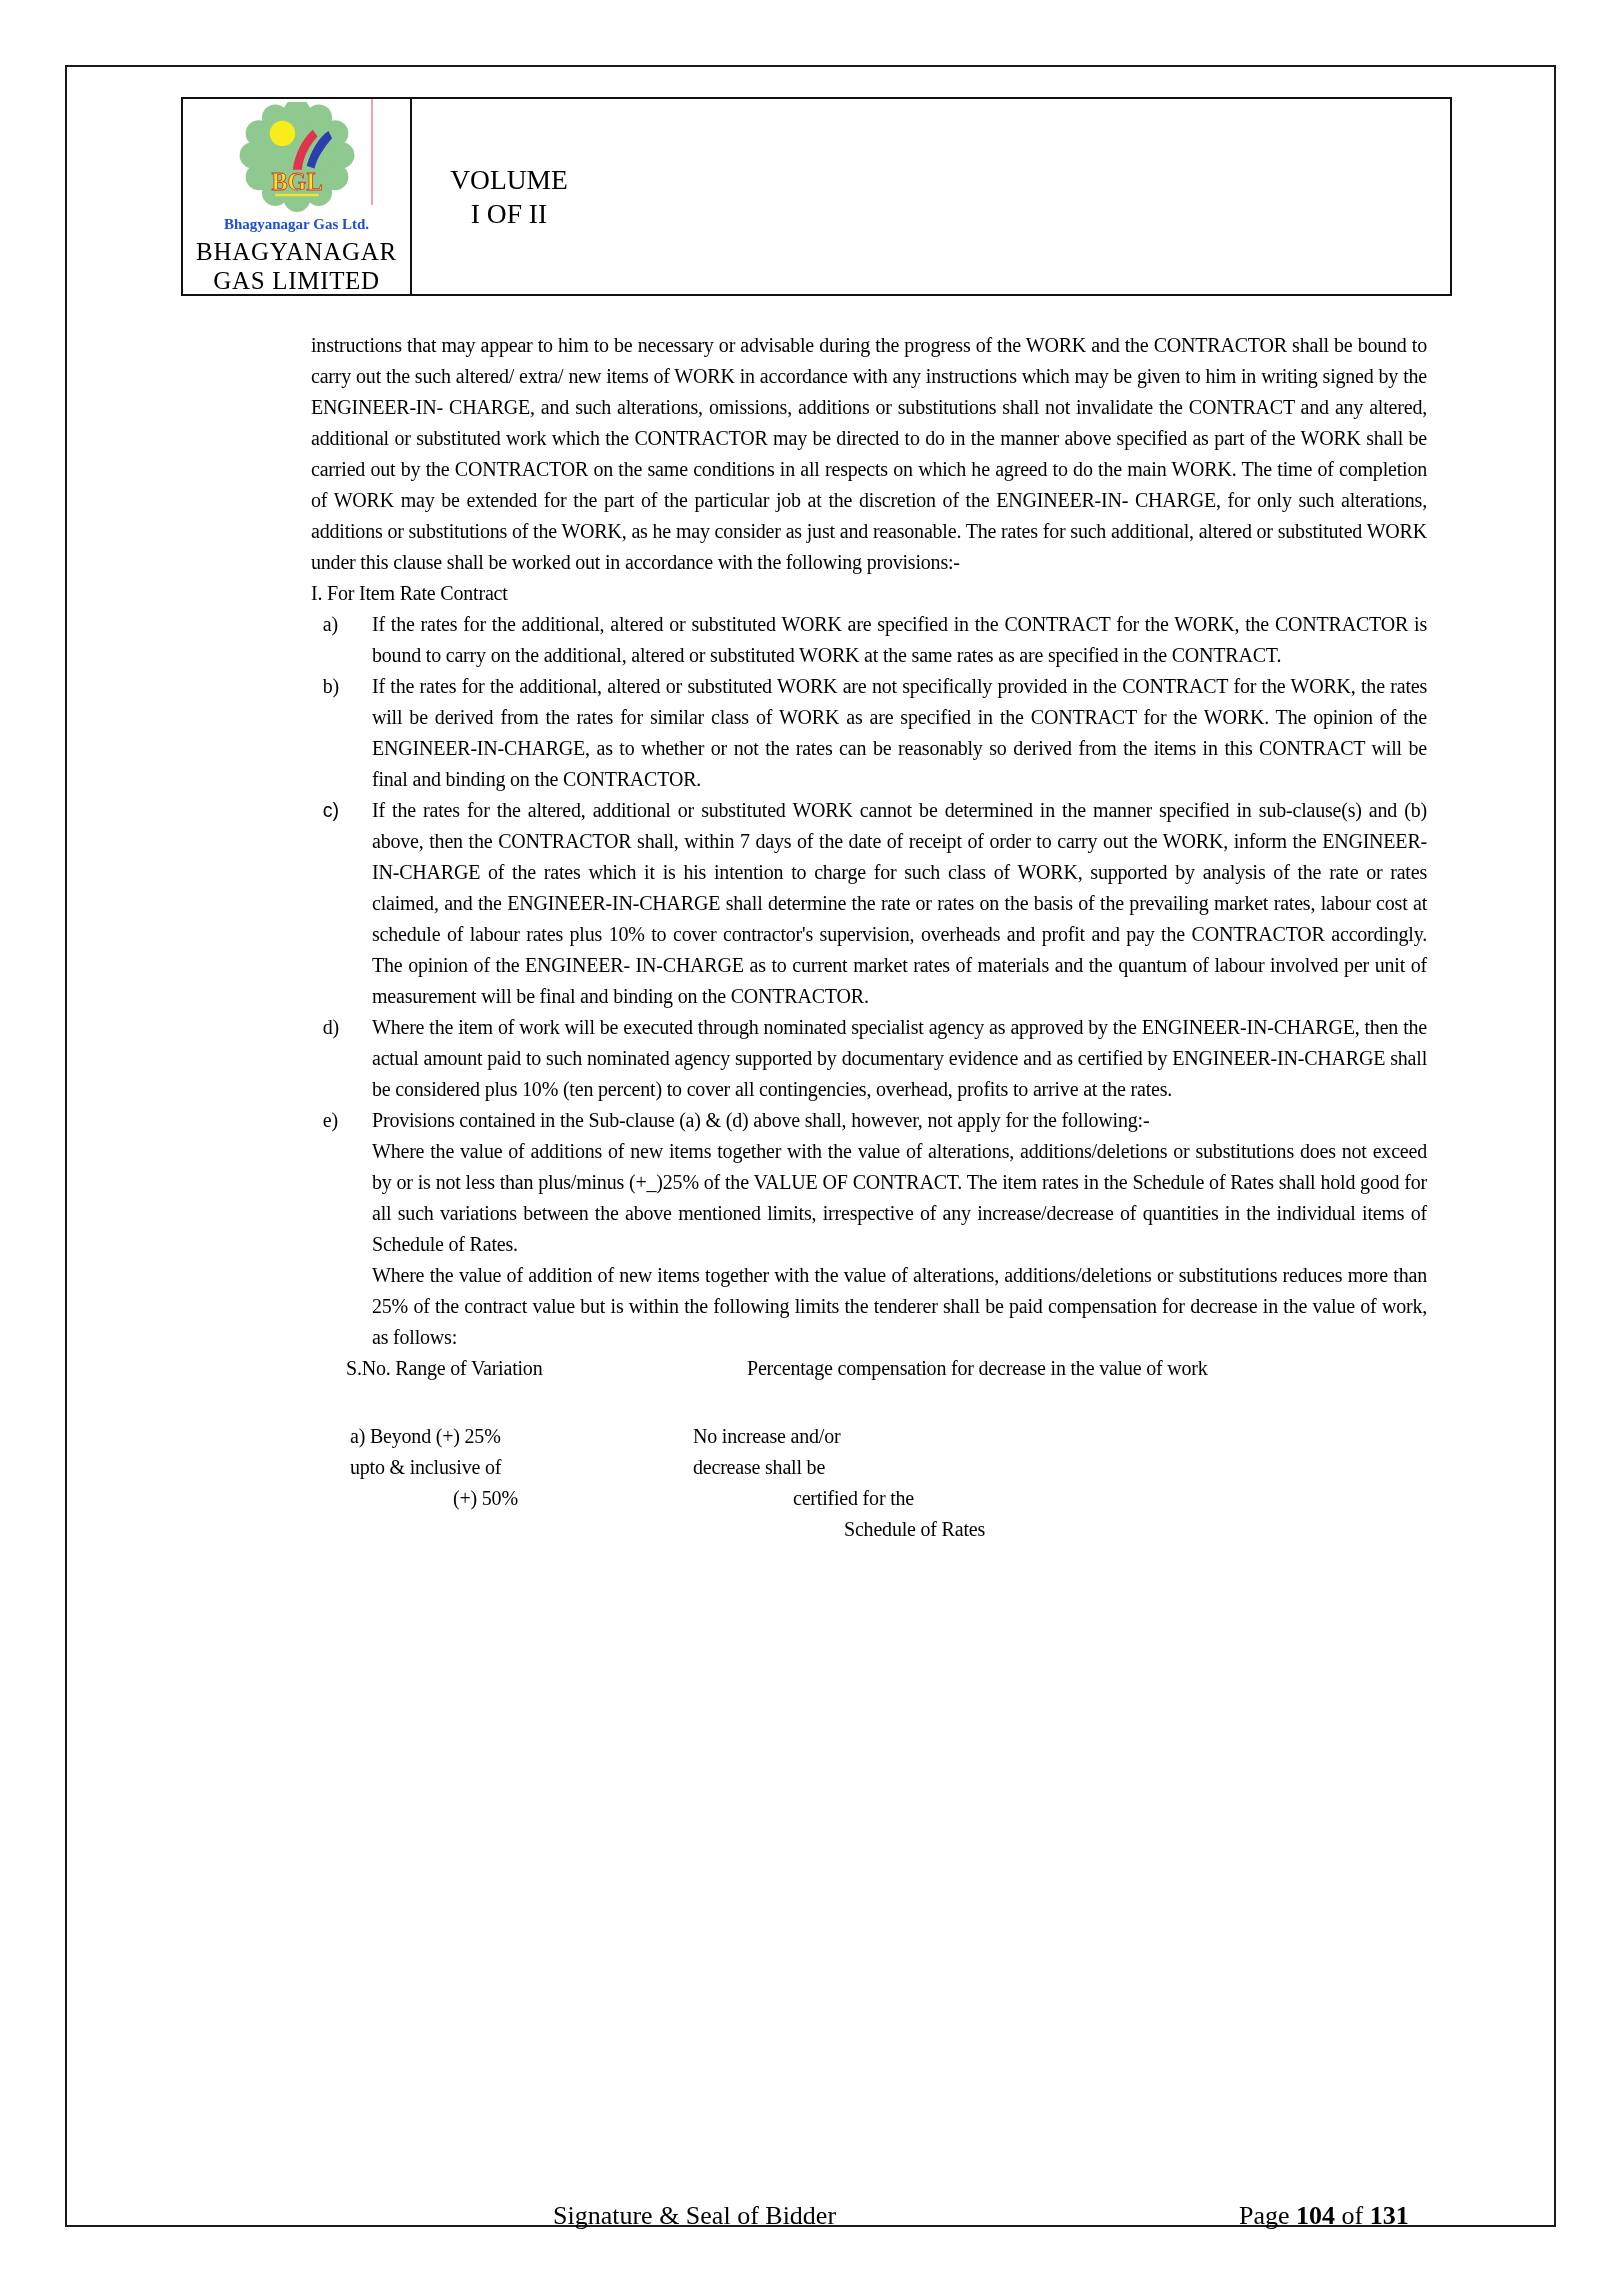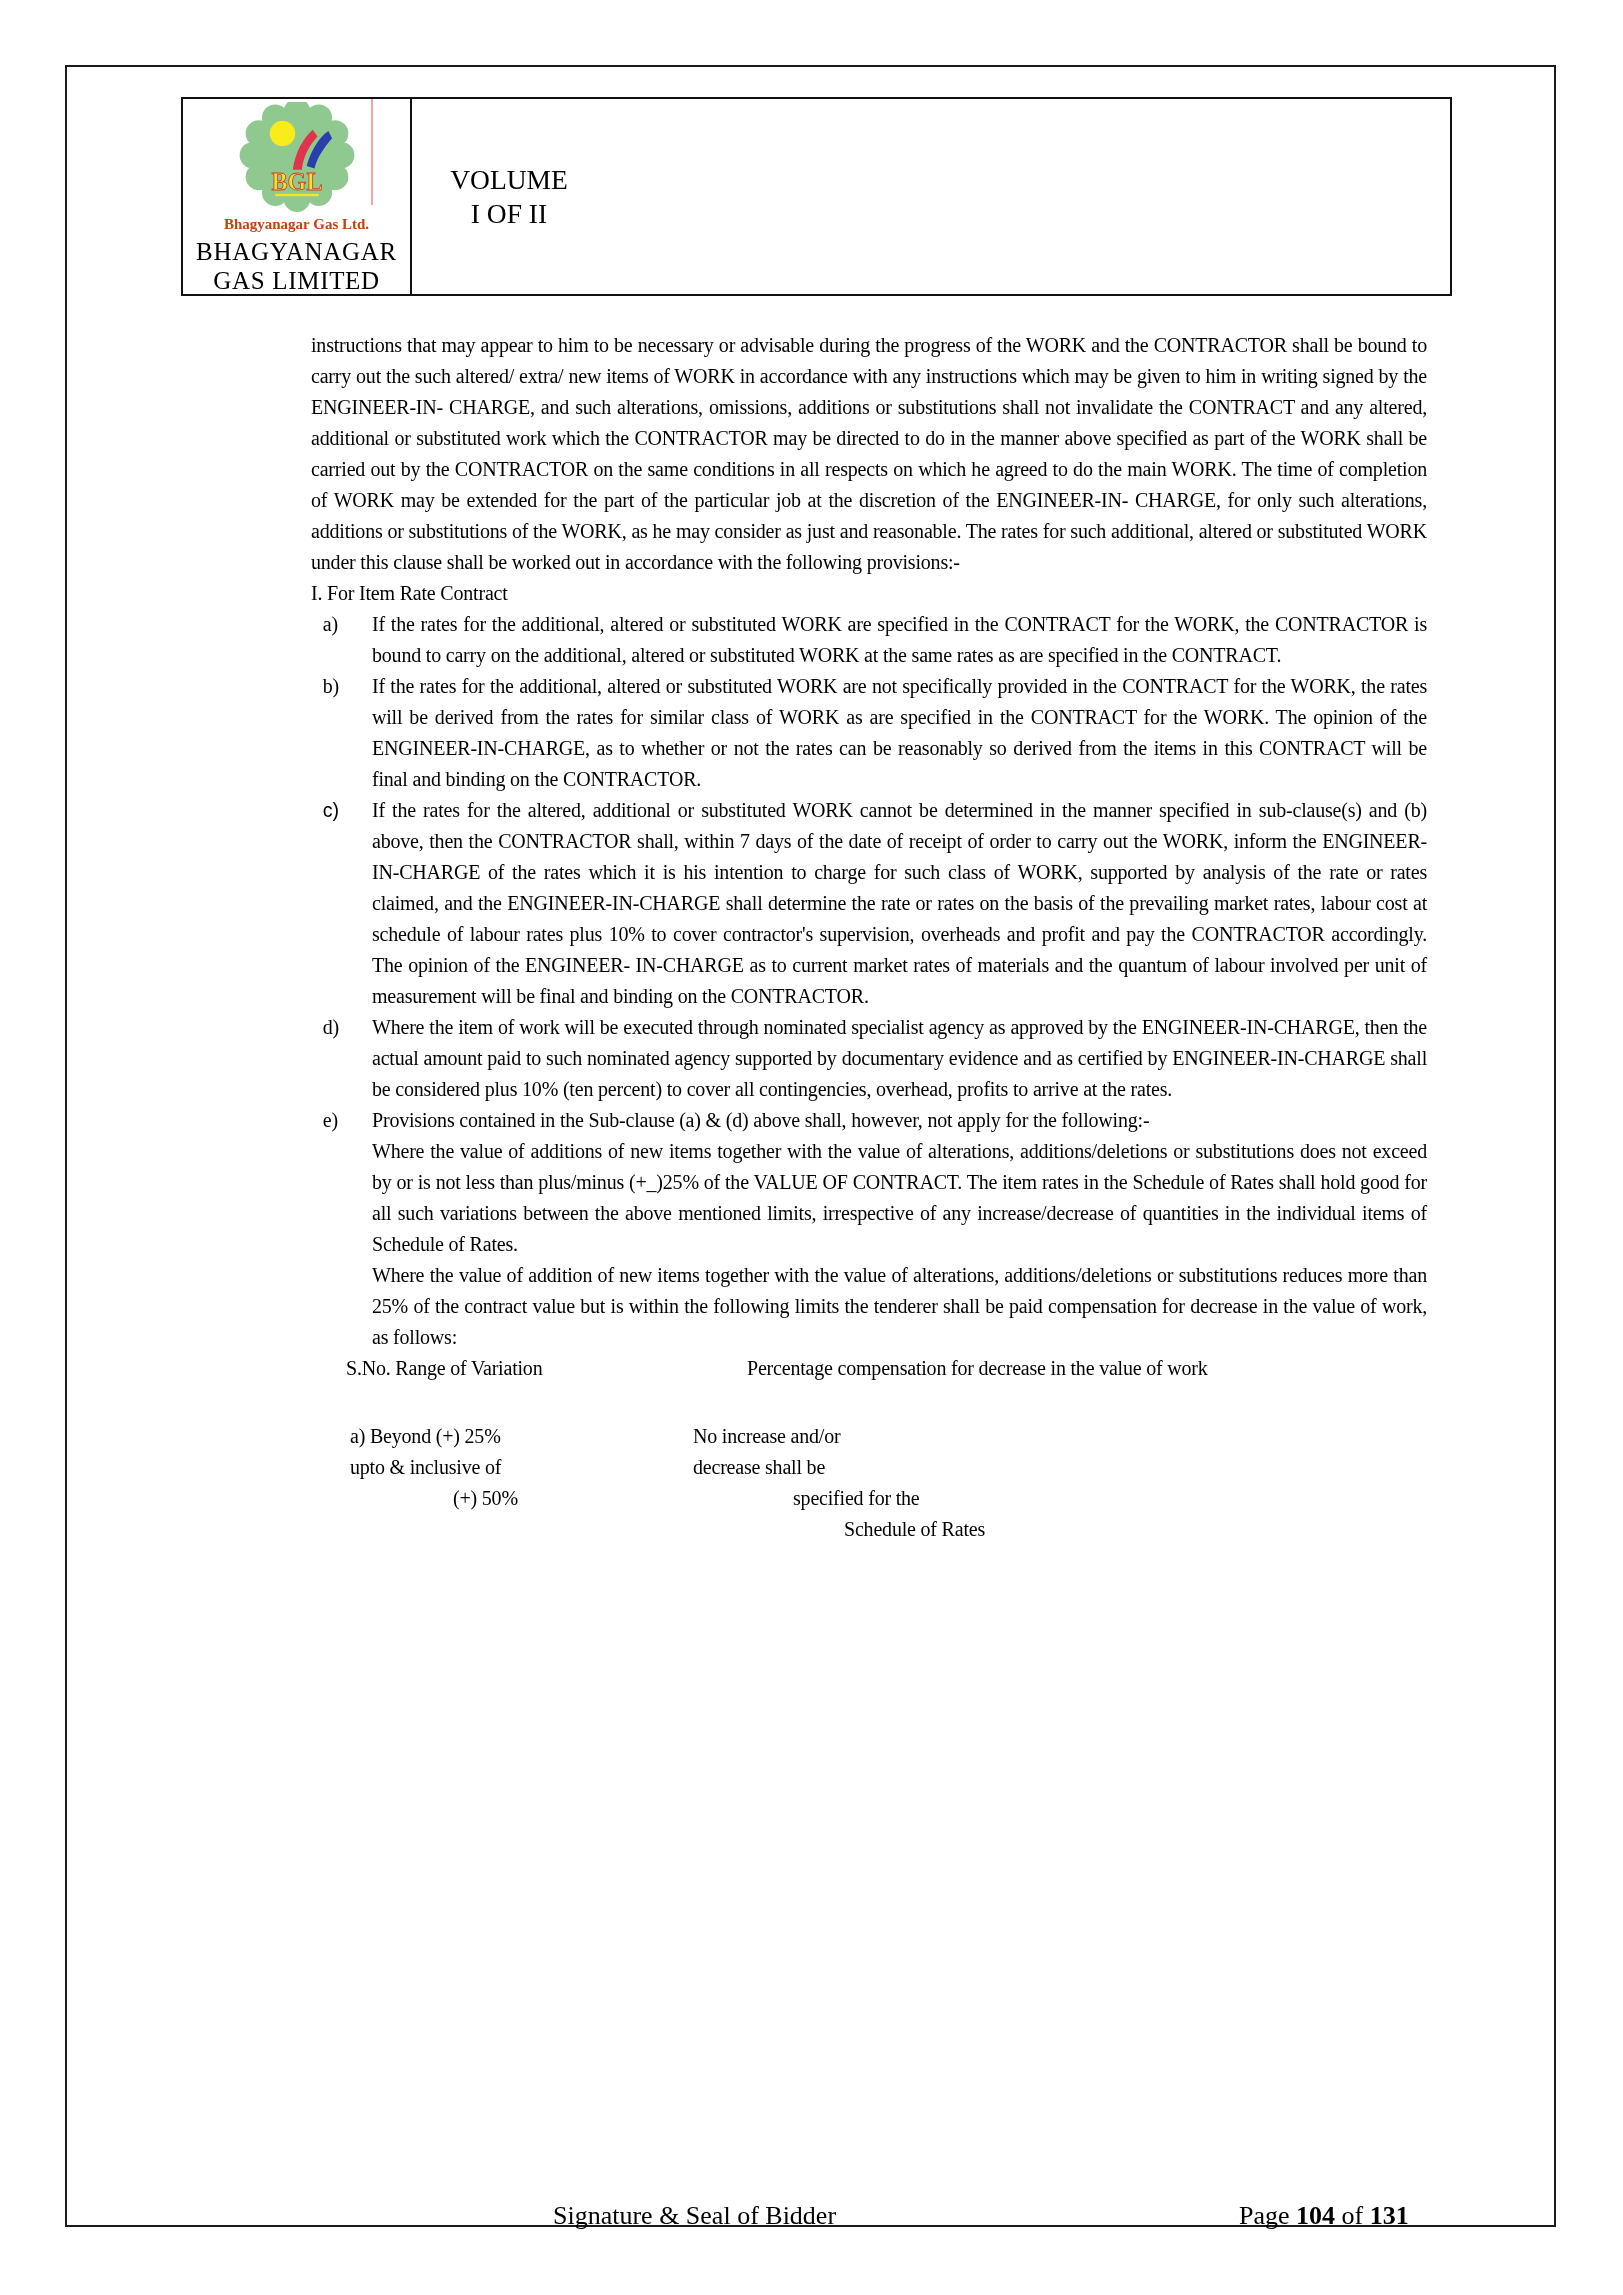--- a/index.html
+++ b/index.html
@@ -145,21 +145,21 @@
           <circle cx="37" cy="52" r="22"></circle>
             <circle cx="64" cy="26" r="22"></circle>
         </g>
         <circle cx="76" cy="52" r="21" fill="#f8ec1a"></circle>
         <path d="M93,112 C97,84 110,60 126,46 L134,57 C120,72 110,92 108,112 Z" fill="#e0334c"></path>
         <path d="M116,106 C123,80 137,58 152,48 L158,60 C146,74 133,92 129,110 Z" fill="#2b3faa"></path>
         <text x="100" y="146" text-anchor="middle" font-family="Liberation Serif, serif" font-size="40" font-weight="bold" fill="#f5e428" stroke="#cc3333" stroke-width="1.3">BGL</text>
         <rect x="64" y="152" width="72" height="4" fill="#f5e428"></rect>
       </svg>
       <div class="logo-divider" style="background:#f2a5a5;"></div>
-      <div class="logo-caption" style="color:#c2410c;">Bhagyanagar Gas Ltd.</div>
+      <div class="logo-caption" style="color:#1d4ed8;">Bhagyanagar Gas Ltd.</div>
       <div class="company-name">
         <div>BHAGYANAGAR</div>
         <div>GAS LIMITED</div>
       </div>
     </div>
 
 
     <div class="volume-cell">
       <div>VOLUME</div>
       <div>I OF II</div>
@@ -212,21 +212,21 @@
     <div class="vline">
       <span class="vt-r12-left">a) Beyond (+) 25%</span>
       <span class="vt-r12-right">No increase and/or</span>
     </div>
     <div class="vline">
       <span class="vt-r12-left">upto &amp; inclusive of</span>
       <span class="vt-r12-right">decrease shall be</span>
     </div>
     <div class="vline">
       <span class="vt-r3-left">(+) 50%</span>
-      <span class="vt-r3-right">specified for the</span>
+      <span class="vt-r3-right">certified for the</span>
     </div>
     <div class="vline">
       <span class="vt-r4-right">Schedule of Rates</span>
     </div>
 
   </div>
 
   <div class="footer-signature">Signature &amp; Seal of Bidder</div>
 
   <div class="footer-page">

